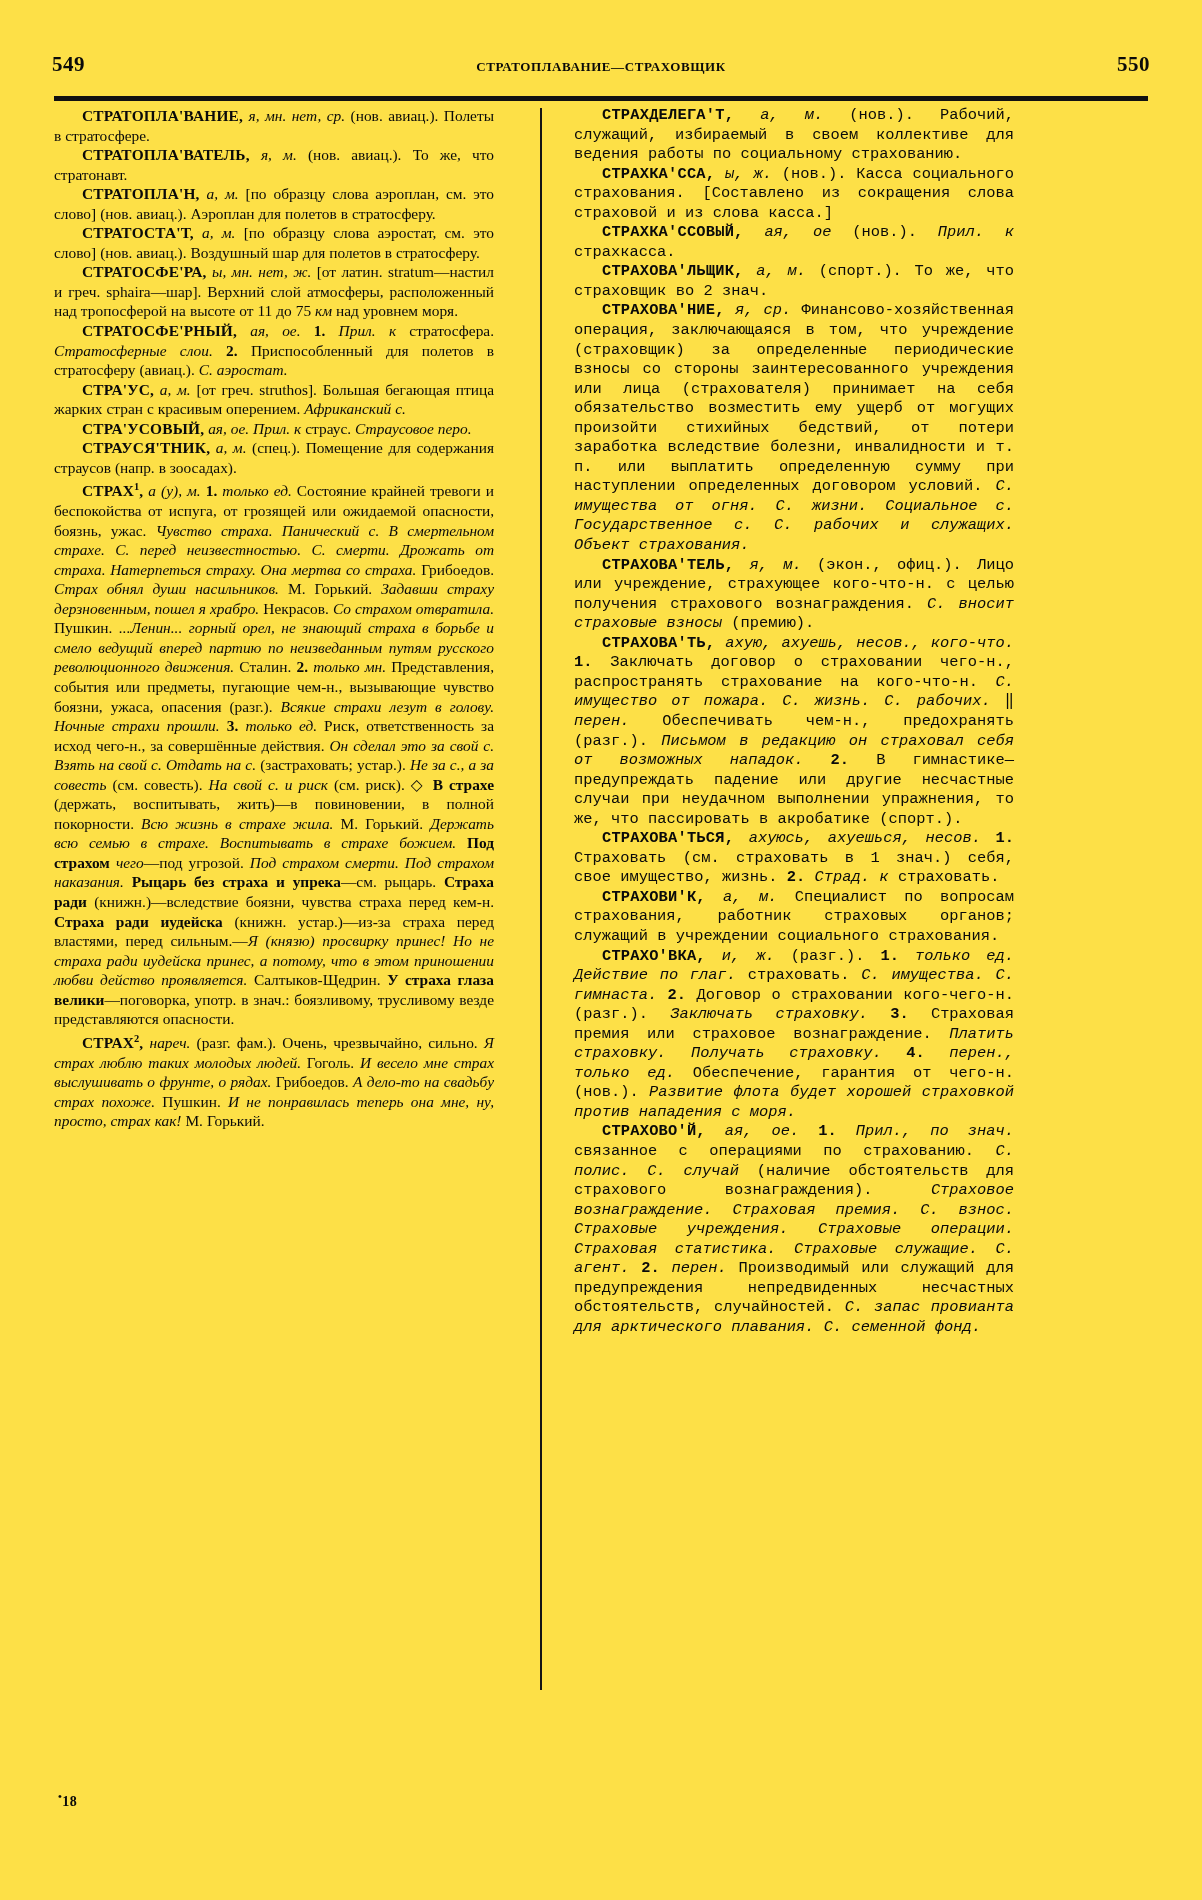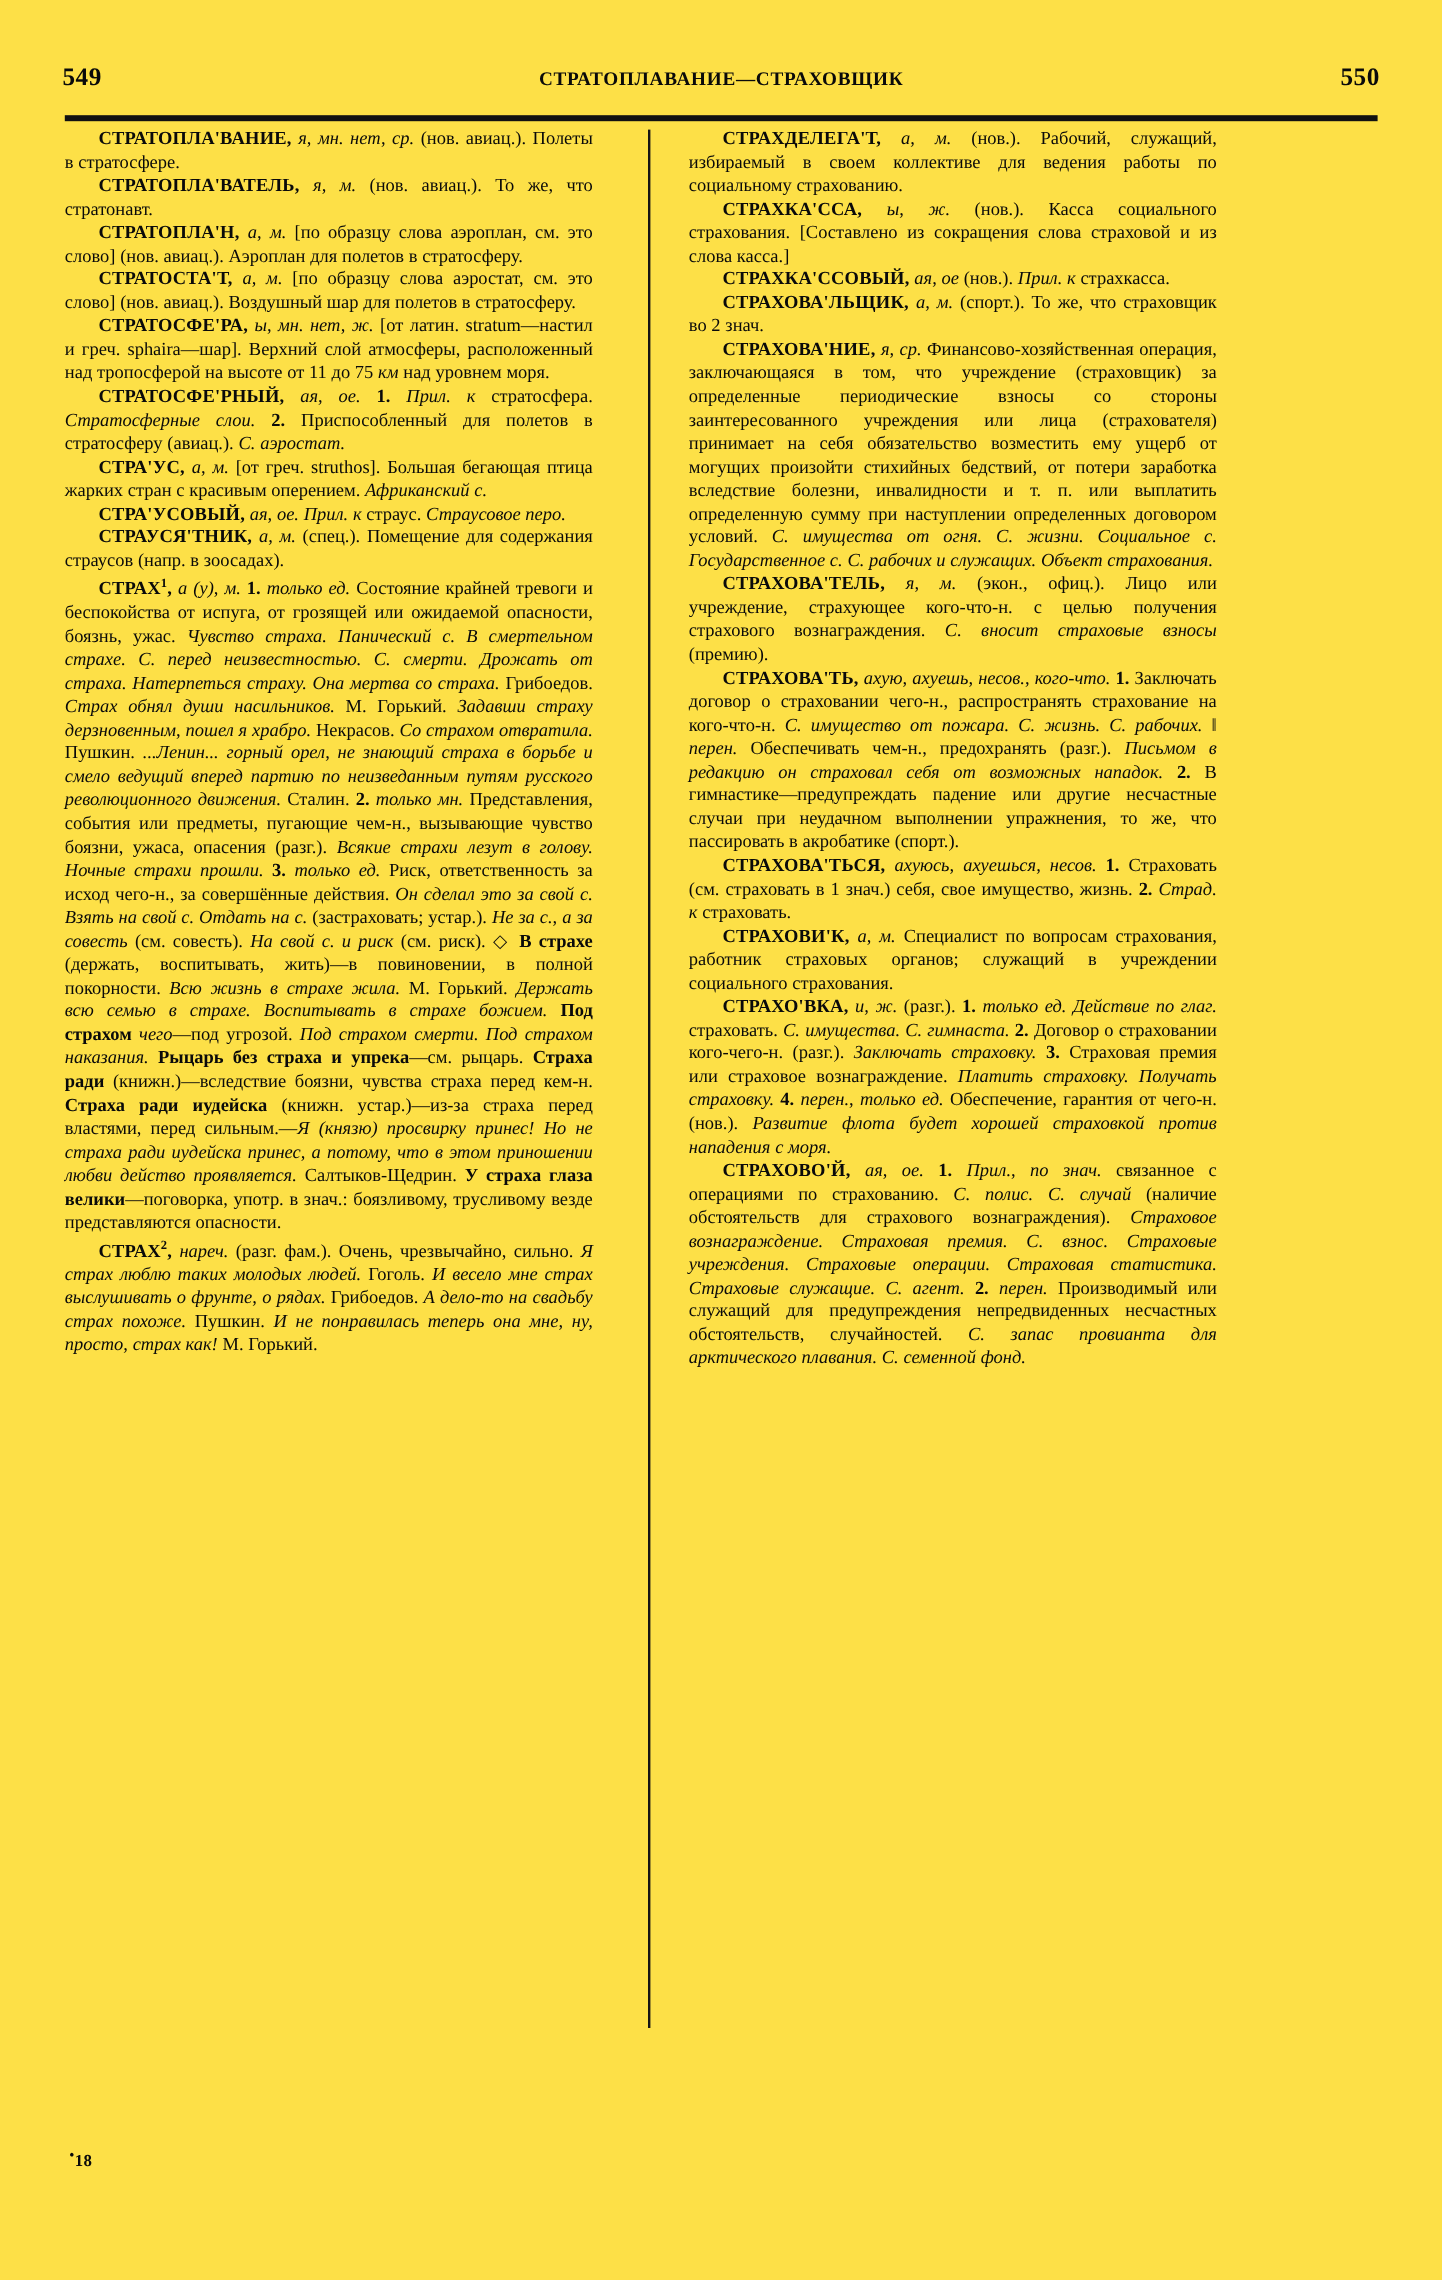--- a/index.html
+++ b/index.html
@@ -37,21 +37,21 @@
     justify-content: space-between;
   }
   .folio {
     font-family: "Liberation Serif", "DejaVu Serif", serif;
     font-weight: 700;
     font-size: 21px;
     letter-spacing: 0.5px;
   }
   .head-title {
     font-weight: 700;
-    font-size: 16px;
+    font-size: 13px;
     letter-spacing: 0.6px;
     text-align: center;
     flex: 1;
   }
   .head-rule {
     position: absolute;
     top: 96px;
     left: 54px;
     right: 54px;
     height: 5px;
@@ -78,21 +78,21 @@
     word-spacing: 0.1px;
   }
   .col-left  { padding-right: 14px; }
   .col-rule {
     width: 0;
     border-left: 2.5px solid #141414;
     margin: 2px 20px 0 20px;
     align-self: stretch;
     height: 1582px;
   }
-  .col-right { padding-left: 0px; }
+  .col-right { padding-left: 0px; font-family: Liberation Mono, monospace; }
 
   .entry {
     margin: 0;
     text-indent: 28px;
     text-align: justify;
   }
   .hw {
     font-weight: 700;
     letter-spacing: 0.2px;
   }

